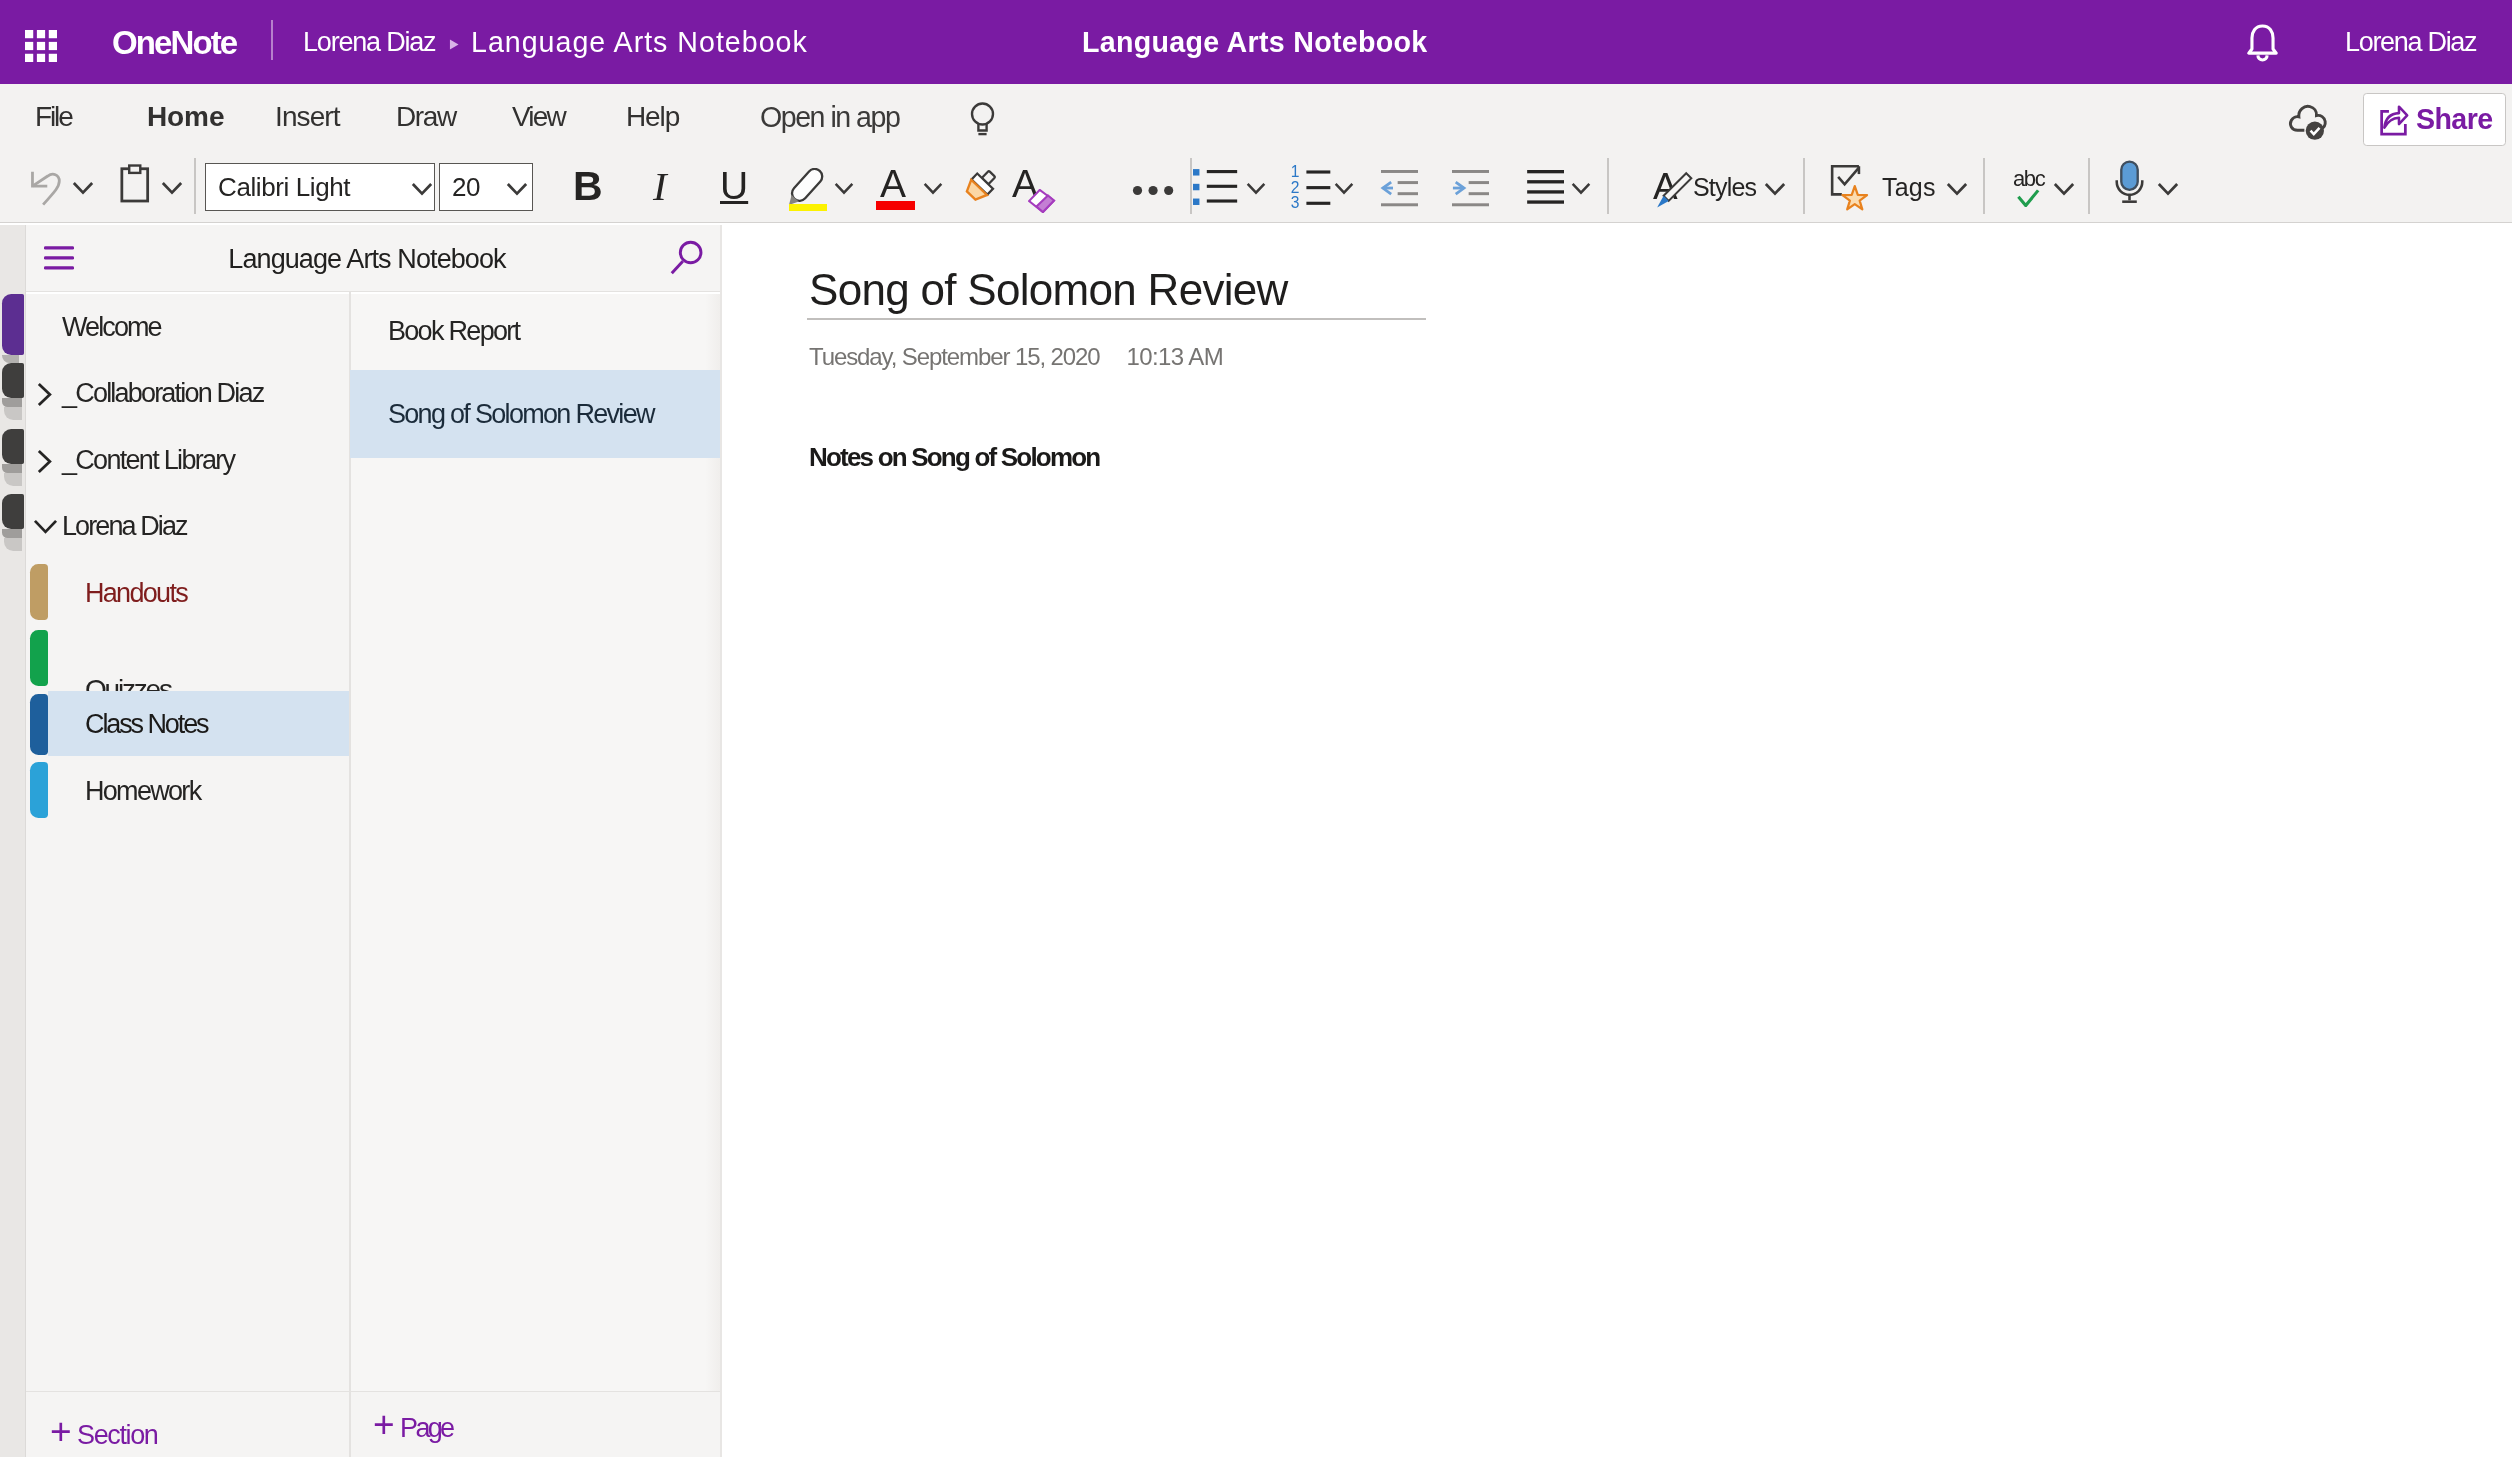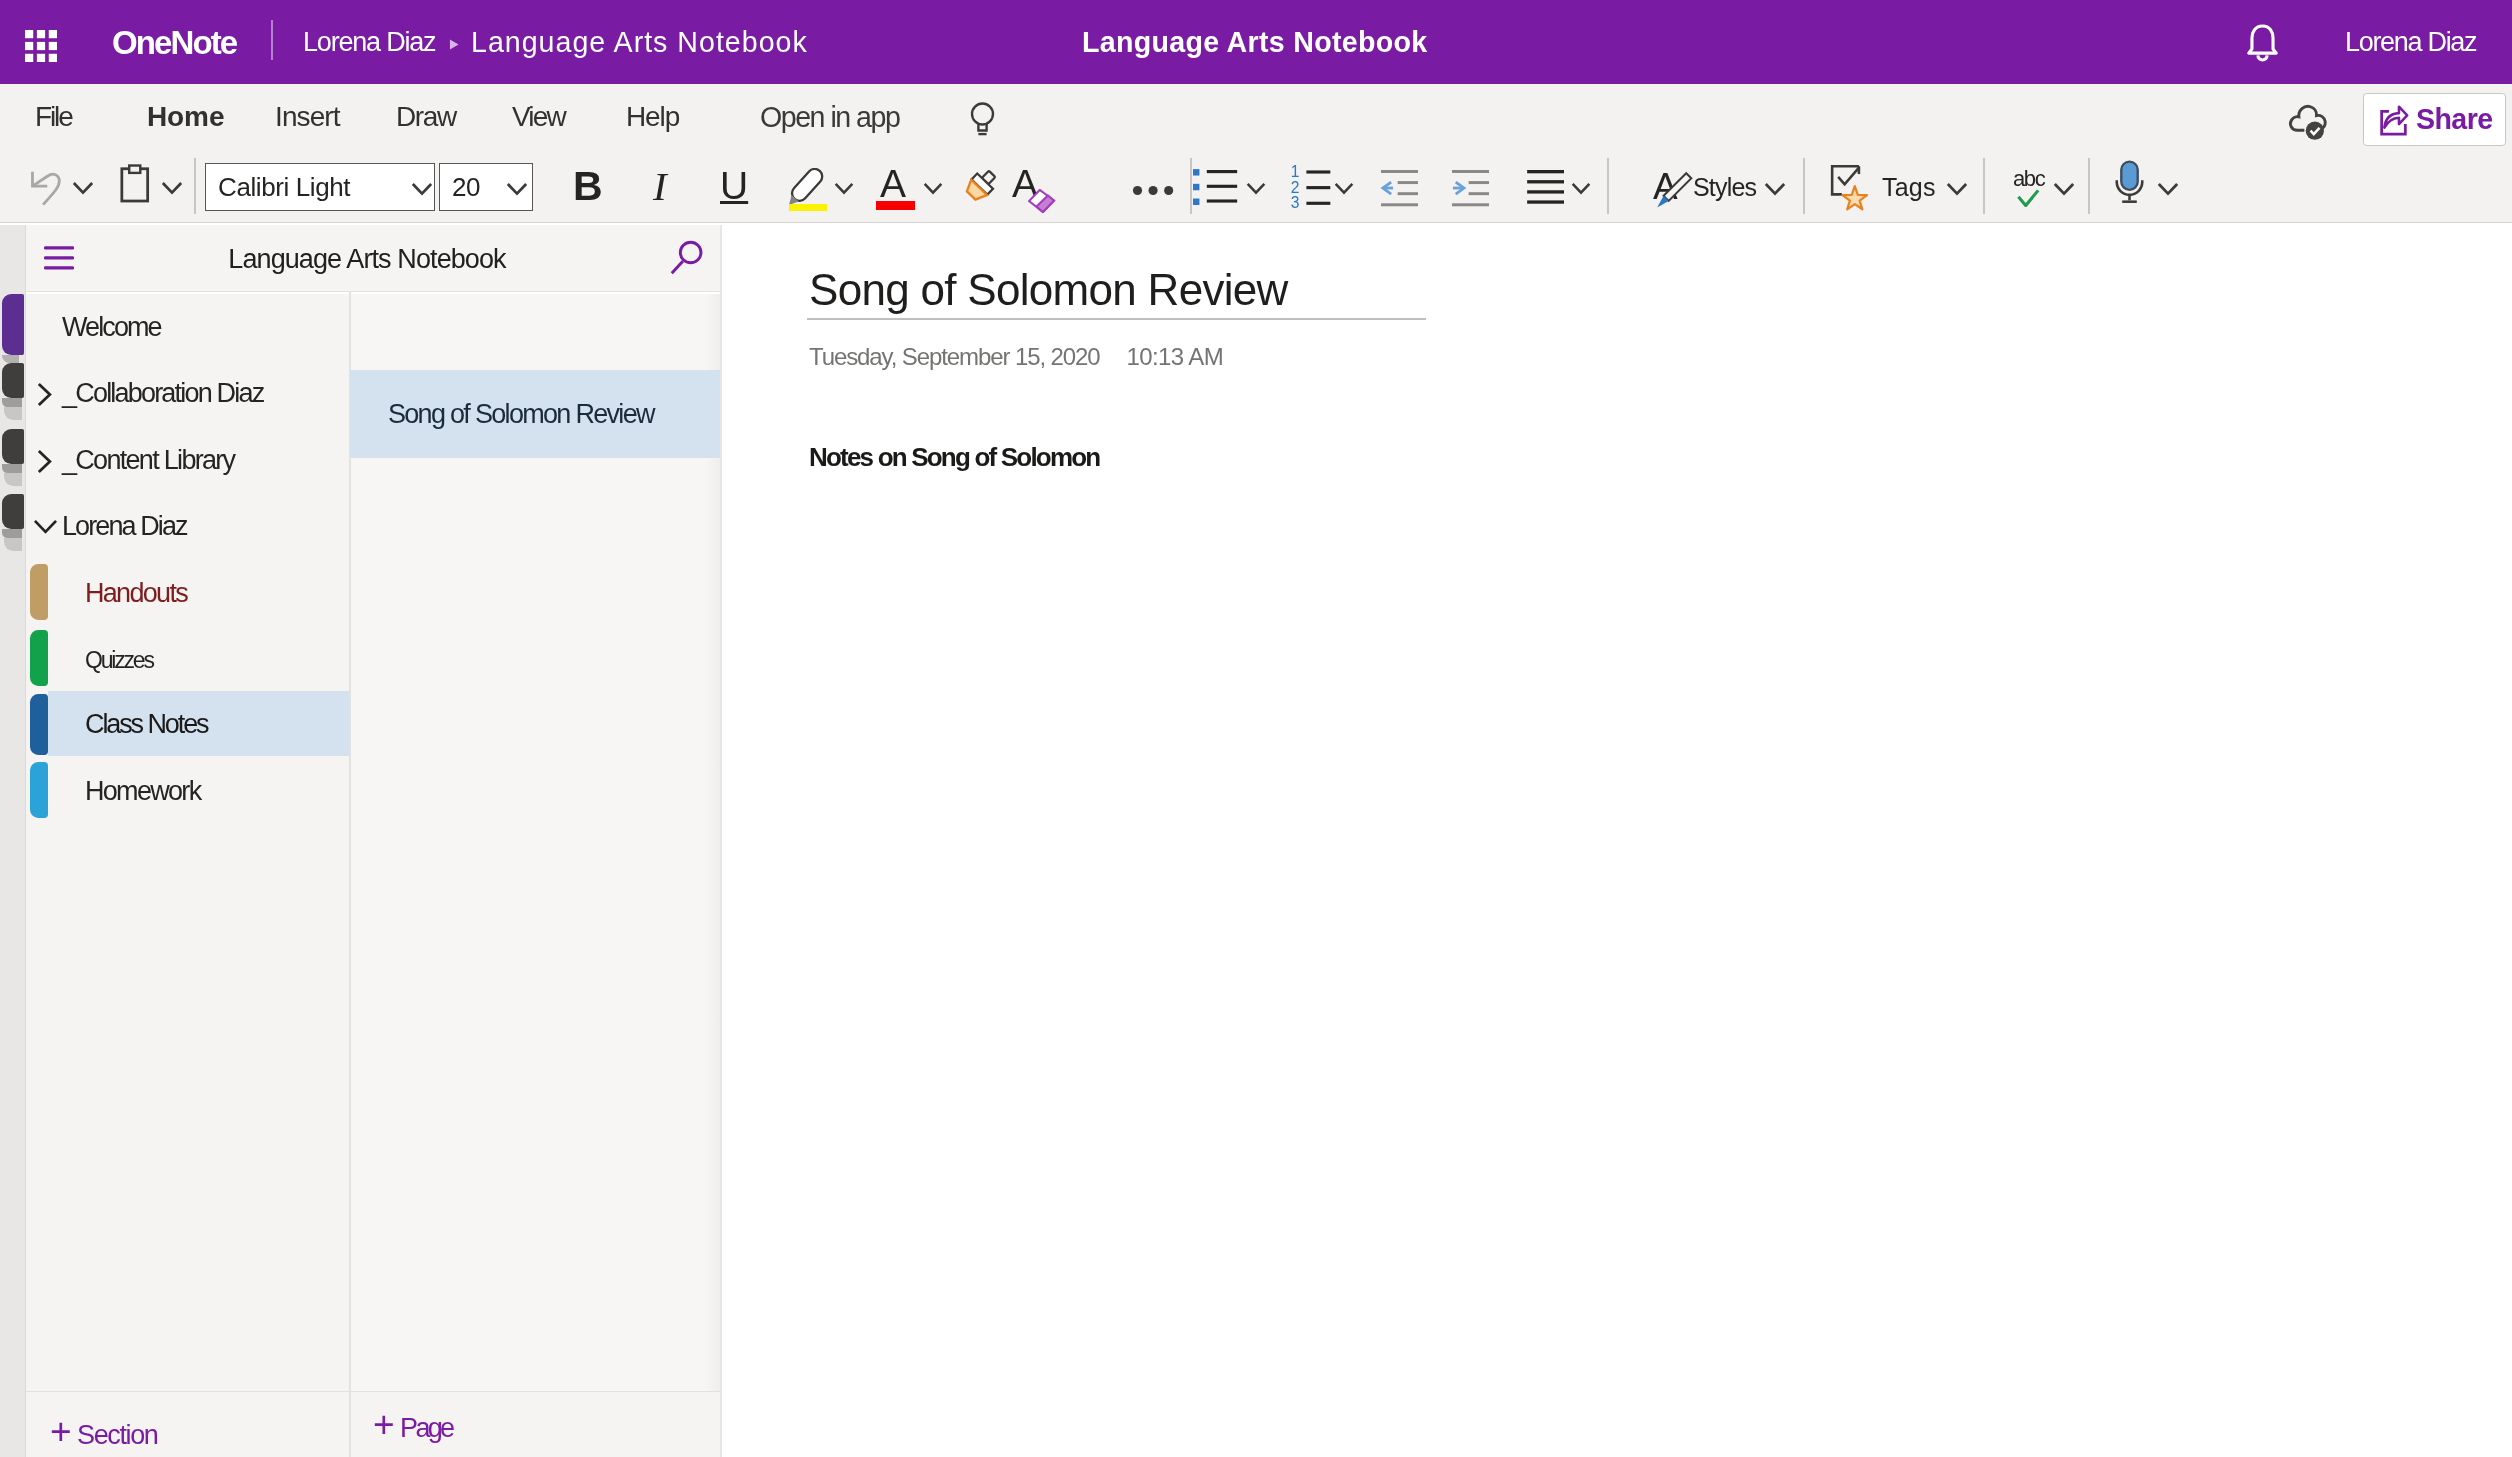--- a/index.html
+++ b/index.html
@@ -327,28 +327,29 @@
 
   <svg class="abs" style="left:33px; top:519px;" width="25" height="14.7" viewBox="0 0 27 16">
       <path d="M2 2 L13.5 14 L25 2" fill="none" stroke="#252423" stroke-width="3"></path>
     </svg>
   <div class="abs sec-txt" style="left:62px; top:493px; font-size:27px; letter-spacing:-1.9px; color:#252423;">Lorena Diaz</div>
 
   <div class="abs" style="left:30px; top:564px; width:17.5px; height:56px; background:#bf9d64; border-radius:8.3px 3.7px 3.7px 8.3px;"></div>
   <div class="abs sec-txt" style="left:85px; top:560px; font-size:27px; letter-spacing:-1.7px; color:#7f1d1d;">Handouts</div>
 
   <div class="abs" style="left:30px; top:630px; width:17.5px; height:56px; background:#12a24c; border-radius:8.3px 3.7px 3.7px 8.3px;"></div>
-  <div class="abs sec-txt" style="left:85px; top:627px; font-size:23px; letter-spacing:-2.2px; color:#252423;">Quizzes</div>
+  <div class="abs sec-txt" style="left:85px; top:656px; font-size:28px; letter-spacing:-2.2px; color:#252423;">Quizzes</div>
 
   <div class="abs" style="left:48px; top:691px; width:301px; height:65px; background:#d4e2f0;"></div>
   <div class="abs" style="left:30px; top:694px; width:17.5px; height:61px; background:#1e5f9c; border-radius:8.3px 3.7px 3.7px 8.3px;"></div>
   <div class="abs sec-txt" style="left:85px; top:691px; font-size:27px; letter-spacing:-2.1px; color:#1b1a19;">Class Notes</div>
 
   <div class="abs" style="left:30px; top:762px; width:17.5px; height:56px; background:#2ba2d8; border-radius:8.3px 3.7px 3.7px 8.3px;"></div>
   <div class="abs sec-txt" style="left:85px; top:758px; font-size:27px; letter-spacing:-1.7px; color:#252423;">Homework</div>
 
+  <div class="abs" style="left:388px; top:292px; width:332px; height:77px; line-height:79px; font-size:27px; letter-spacing:-1.7px; color:#252423;">Book Report</div>
   <div class="abs" style="left:350px; top:370px; width:370px; height:88px; background:#d4e2f0;"></div>
   <div class="abs" style="left:388px; top:370px; width:350px; height:88px; line-height:88px; font-size:27px; letter-spacing:-1.7px; color:#1b2b3a; white-space:nowrap;">Song of Solomon Review</div>
 
   <div class="abs" style="left:50px; top:1391px; height:67px; line-height:81px; font-size:37px; color:#7a1ba3; font-weight:300;">+<span style="font-size:27px; letter-spacing:-1.4px; margin-left:5.5px;">Section</span></div>
   <div class="abs" style="left:373px; top:1391px; height:76px; line-height:68px; font-size:37px; color:#7a1ba3; font-weight:300;">+<span style="font-size:27px; letter-spacing:-2.7px; margin-left:5.5px;">Page</span></div>
 </div>
 
 
 </body></html>

